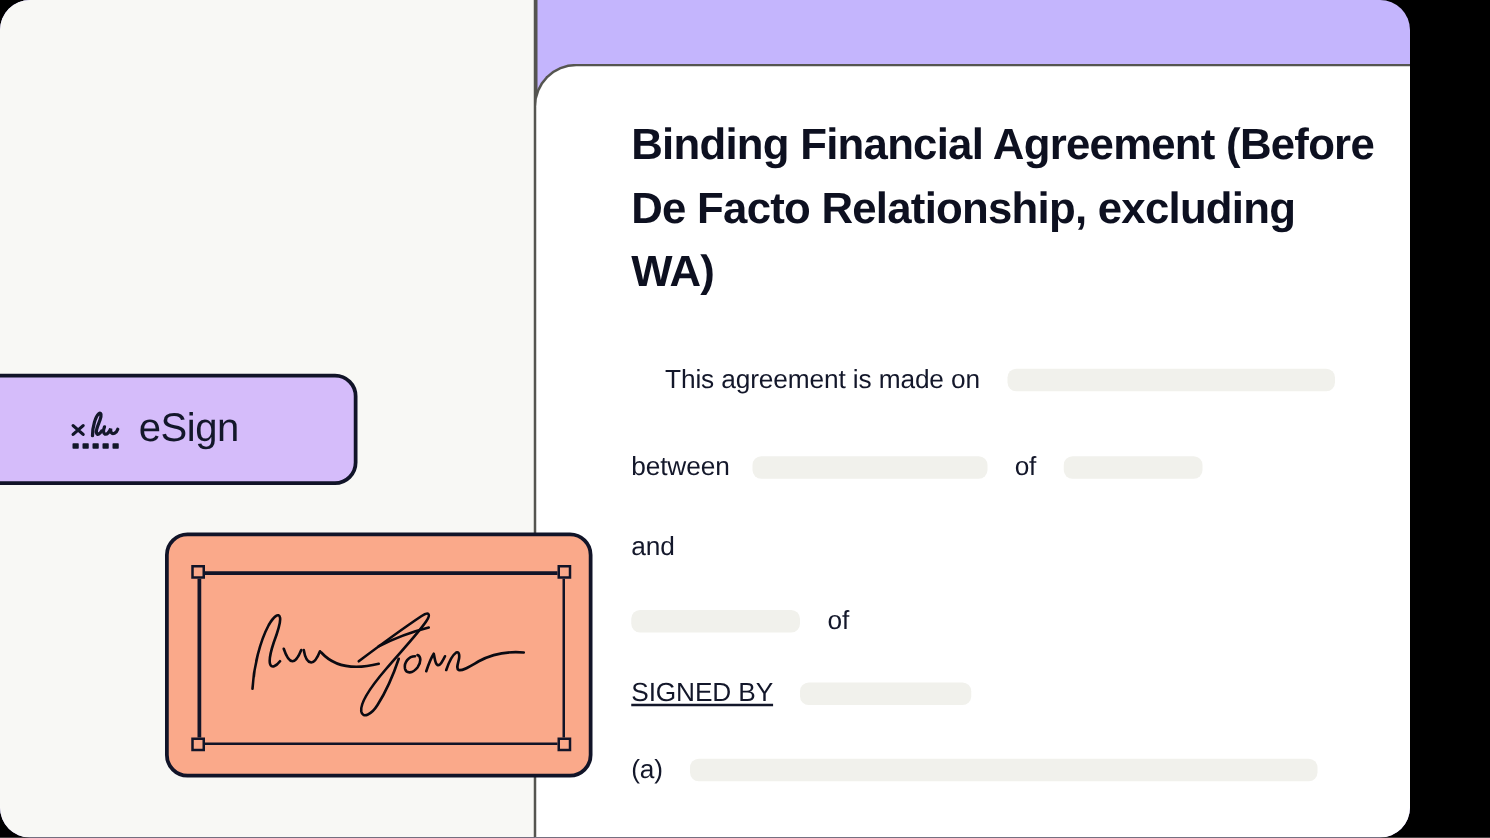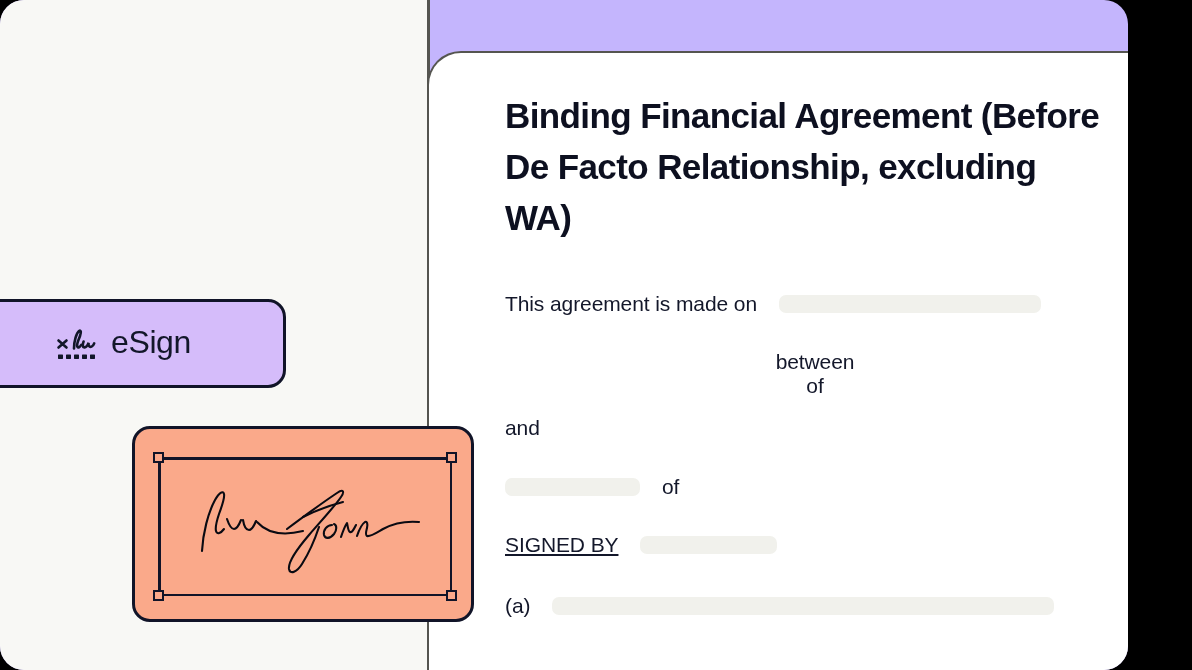--- a/index.html
+++ b/index.html
@@ -56,22 +56,22 @@
   }
 
   .form-row {
     display:flex;
     align-items:center;
     color:#13172A;
     font-size:21px;
     letter-spacing:-0.1px;
     height:28px;
   }
-  .form-row.r1 { margin-top:47px; }
-  .form-row.r2 { margin-top:32px;flex-direction:column; }
+  .form-row.r1 { margin-top:47px;margin-left:27px; }
+  .form-row.r2 { margin-top:42px; }
   .form-row.r3 { margin-top:34px;align-items:flex-end; }
   .form-row.r4 { margin-top:33px; }
   .form-row.r5 { margin-top:30px;text-decoration:underline; }
   .form-row.r6 { margin-top:33px; }
 
   .ph {
     background:#F1F1EC;
     border-radius:7px;
     height:18px;
     display:inline-block;

